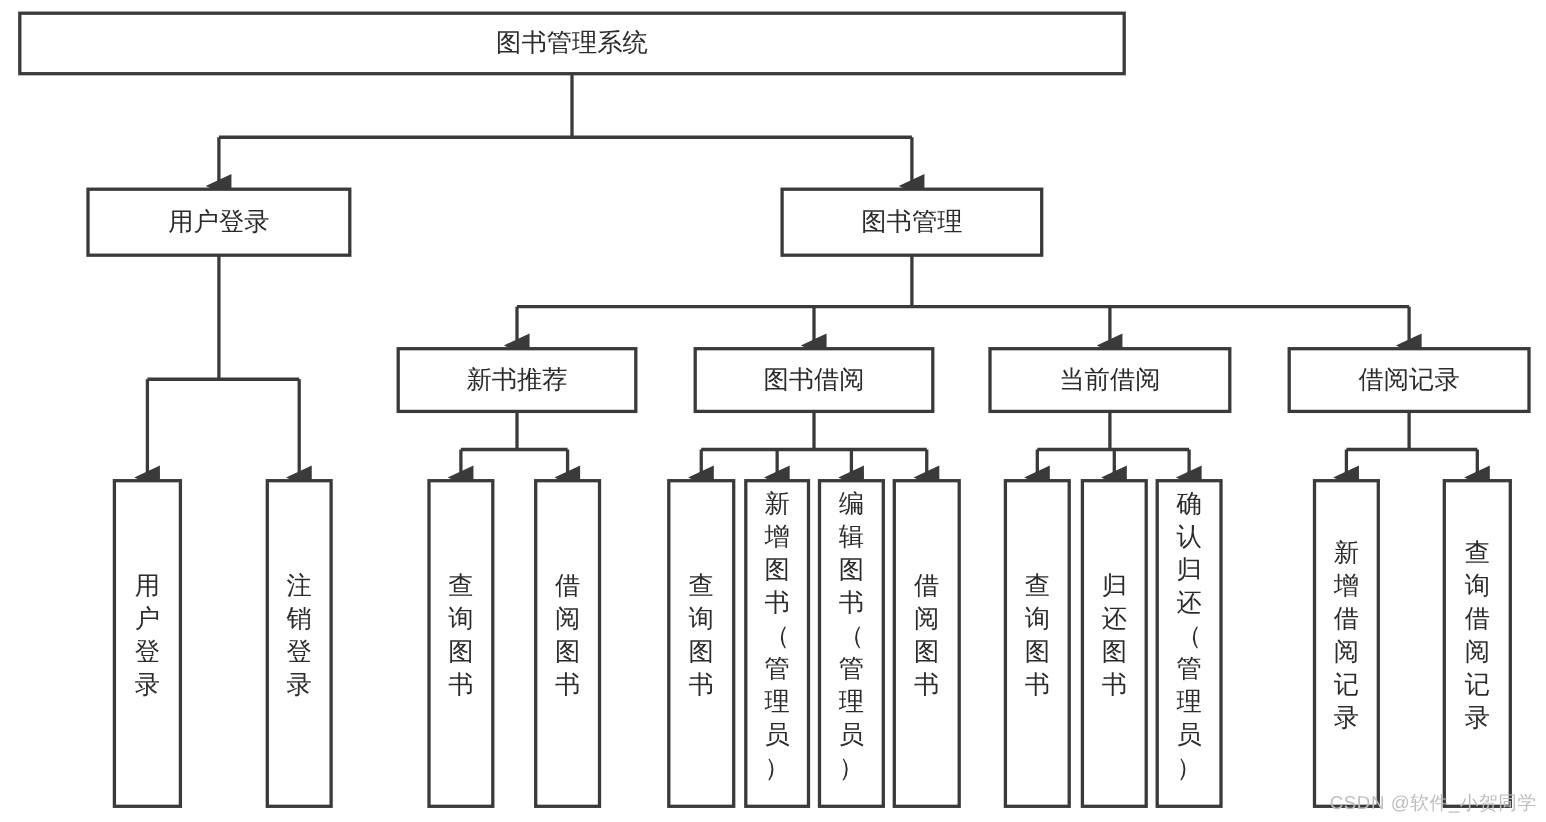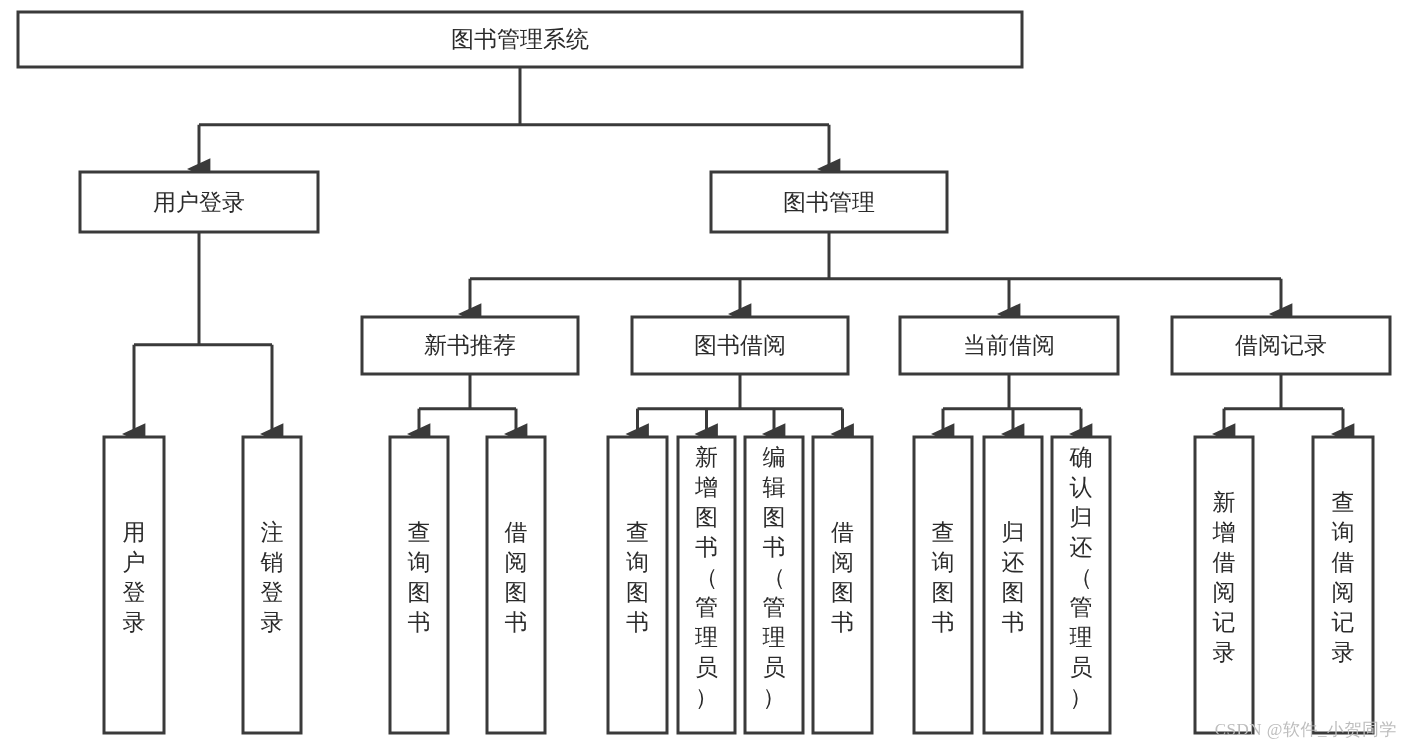--- a/index.html
+++ b/index.html
@@ -19,21 +19,21 @@
     dominant-baseline:middle;
   }
   .leaf-text{
     fill:#2b2b2b;
     font-family:"DejaVu Sans","Liberation Sans",sans-serif;
     font-size:23px;
     text-anchor:middle;
   }
   .watermark{
     position:absolute;right:8px;bottom:6px;
-    font-family:Liberation Serif, serif;
+    font-family:Liberation Sans, sans-serif;
     font-size:17px;color:#bdbdbd;letter-spacing:.5px;
     white-space:nowrap;user-select:none;
   }
 </style>
 </head>
 <body>
 
 <div id="diagram-root">
   <svg id="tree" viewBox="0 0 1405 747">
     <defs>

